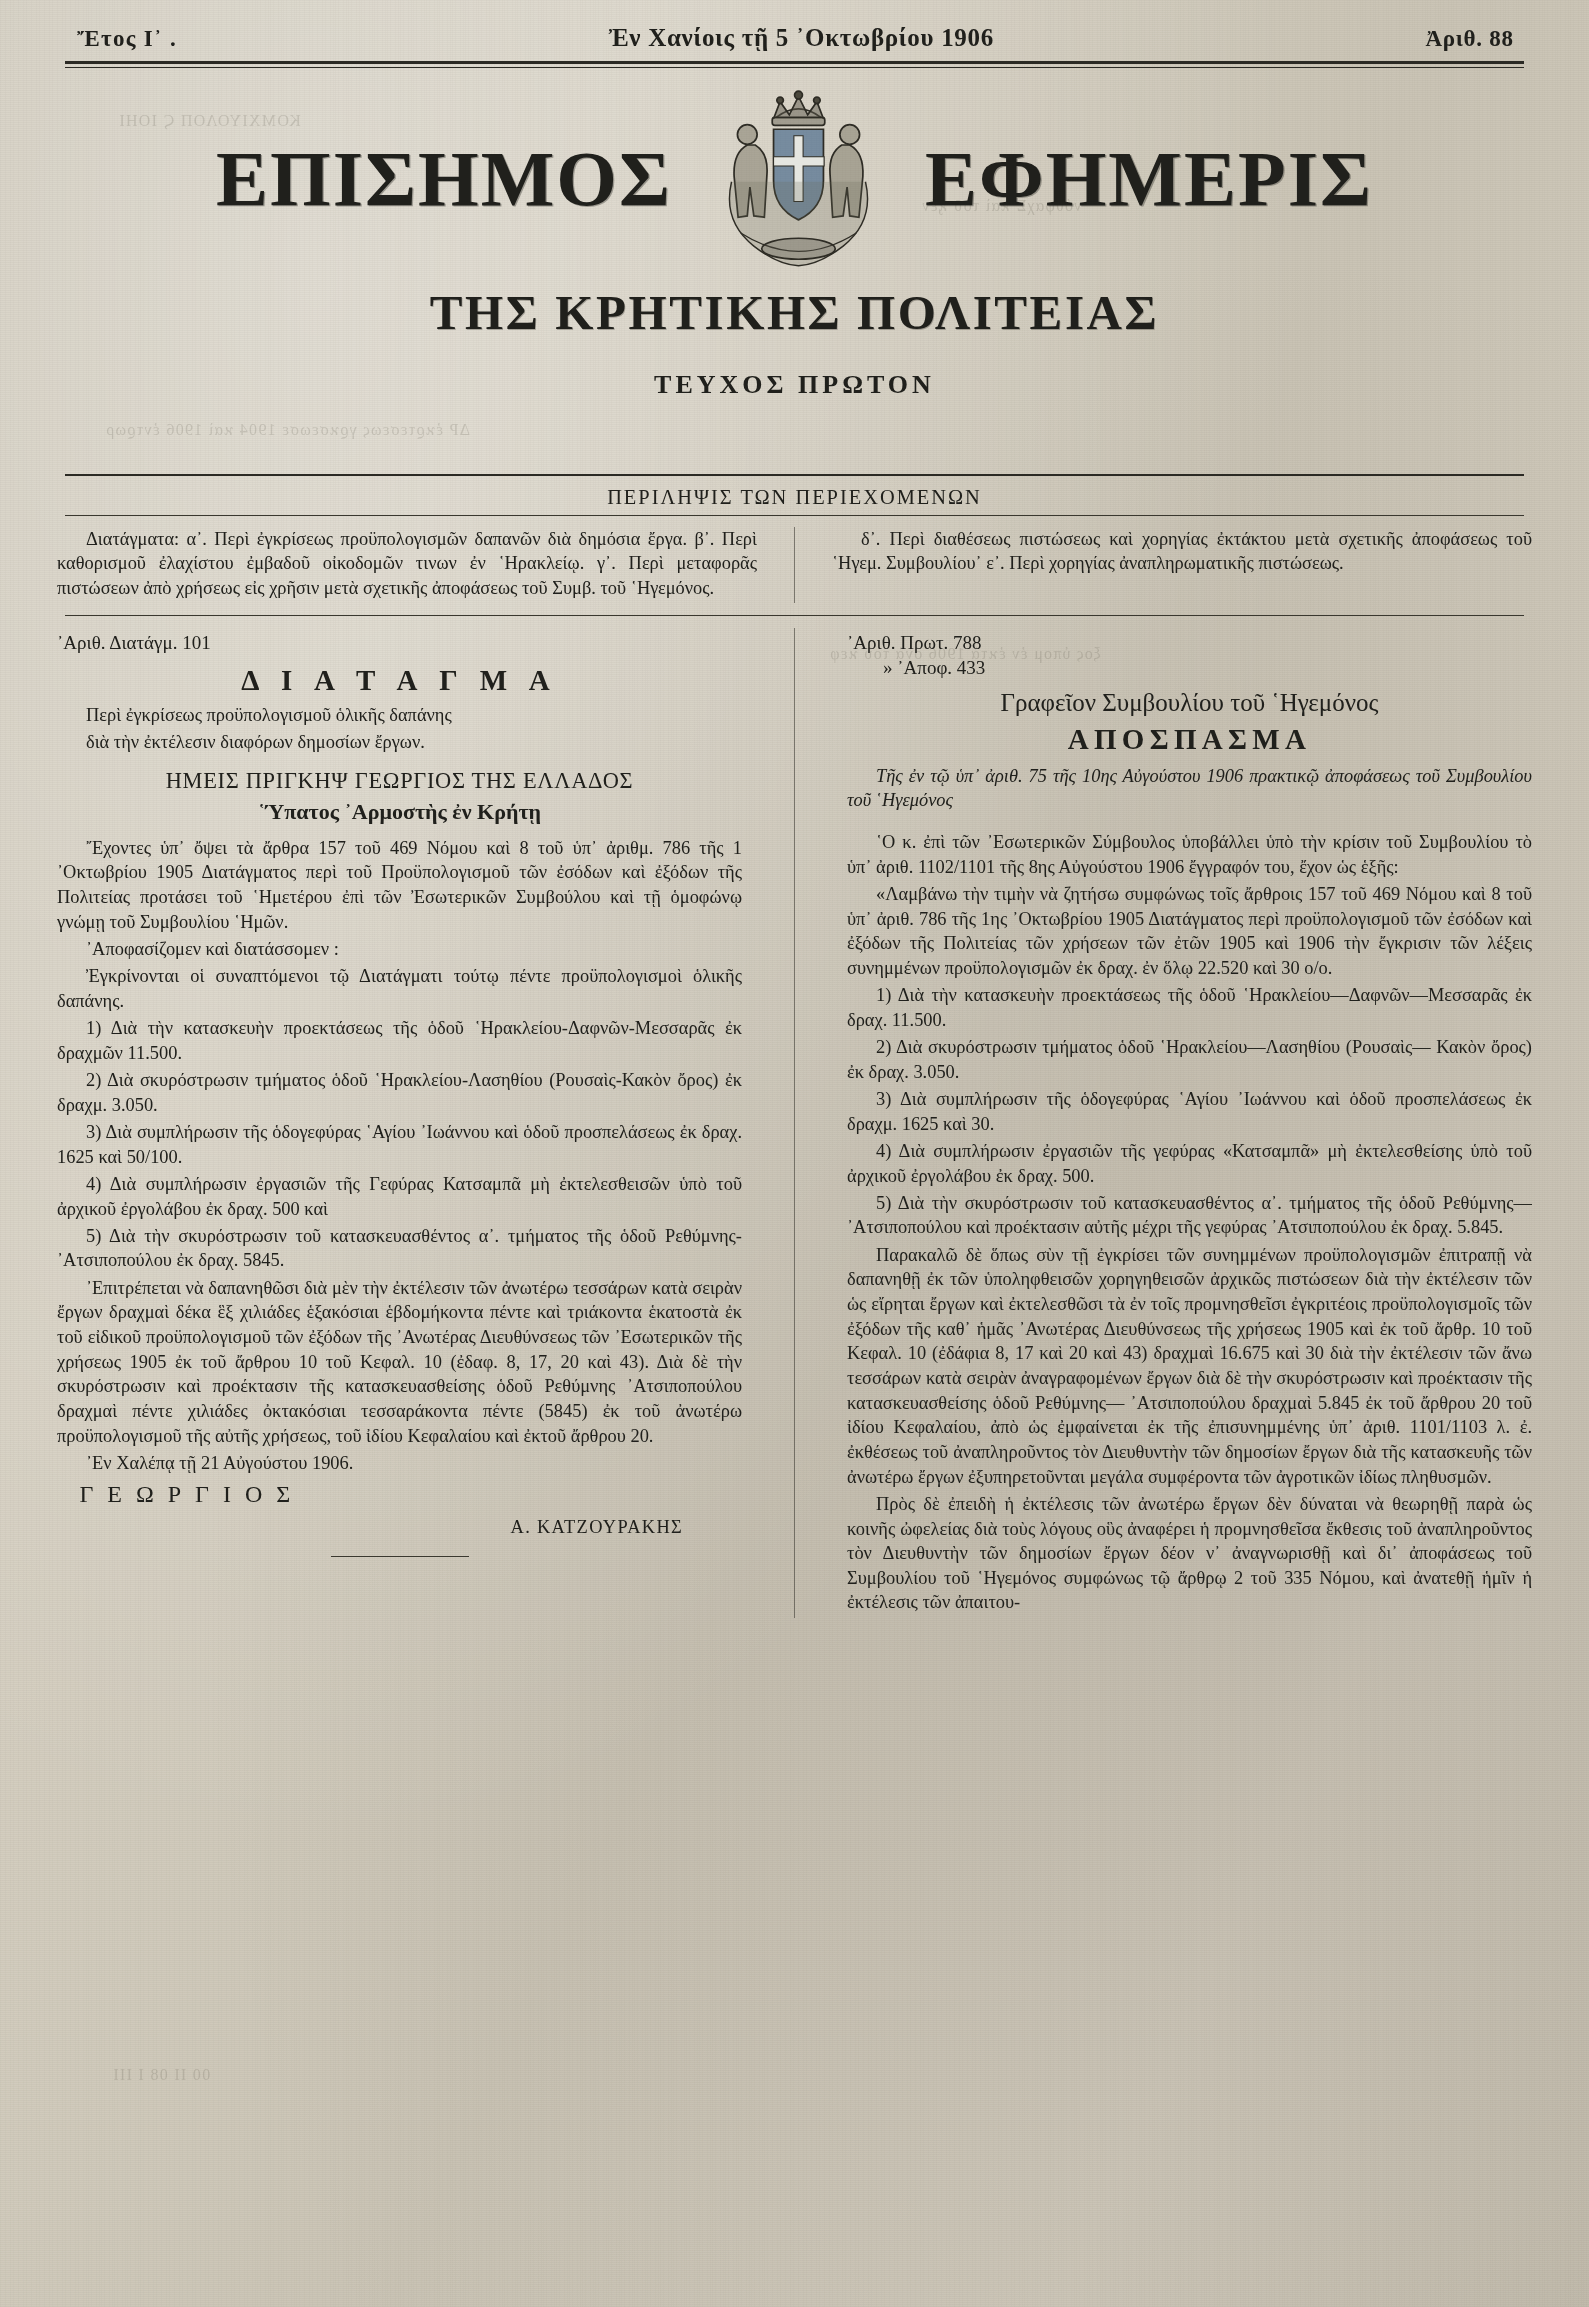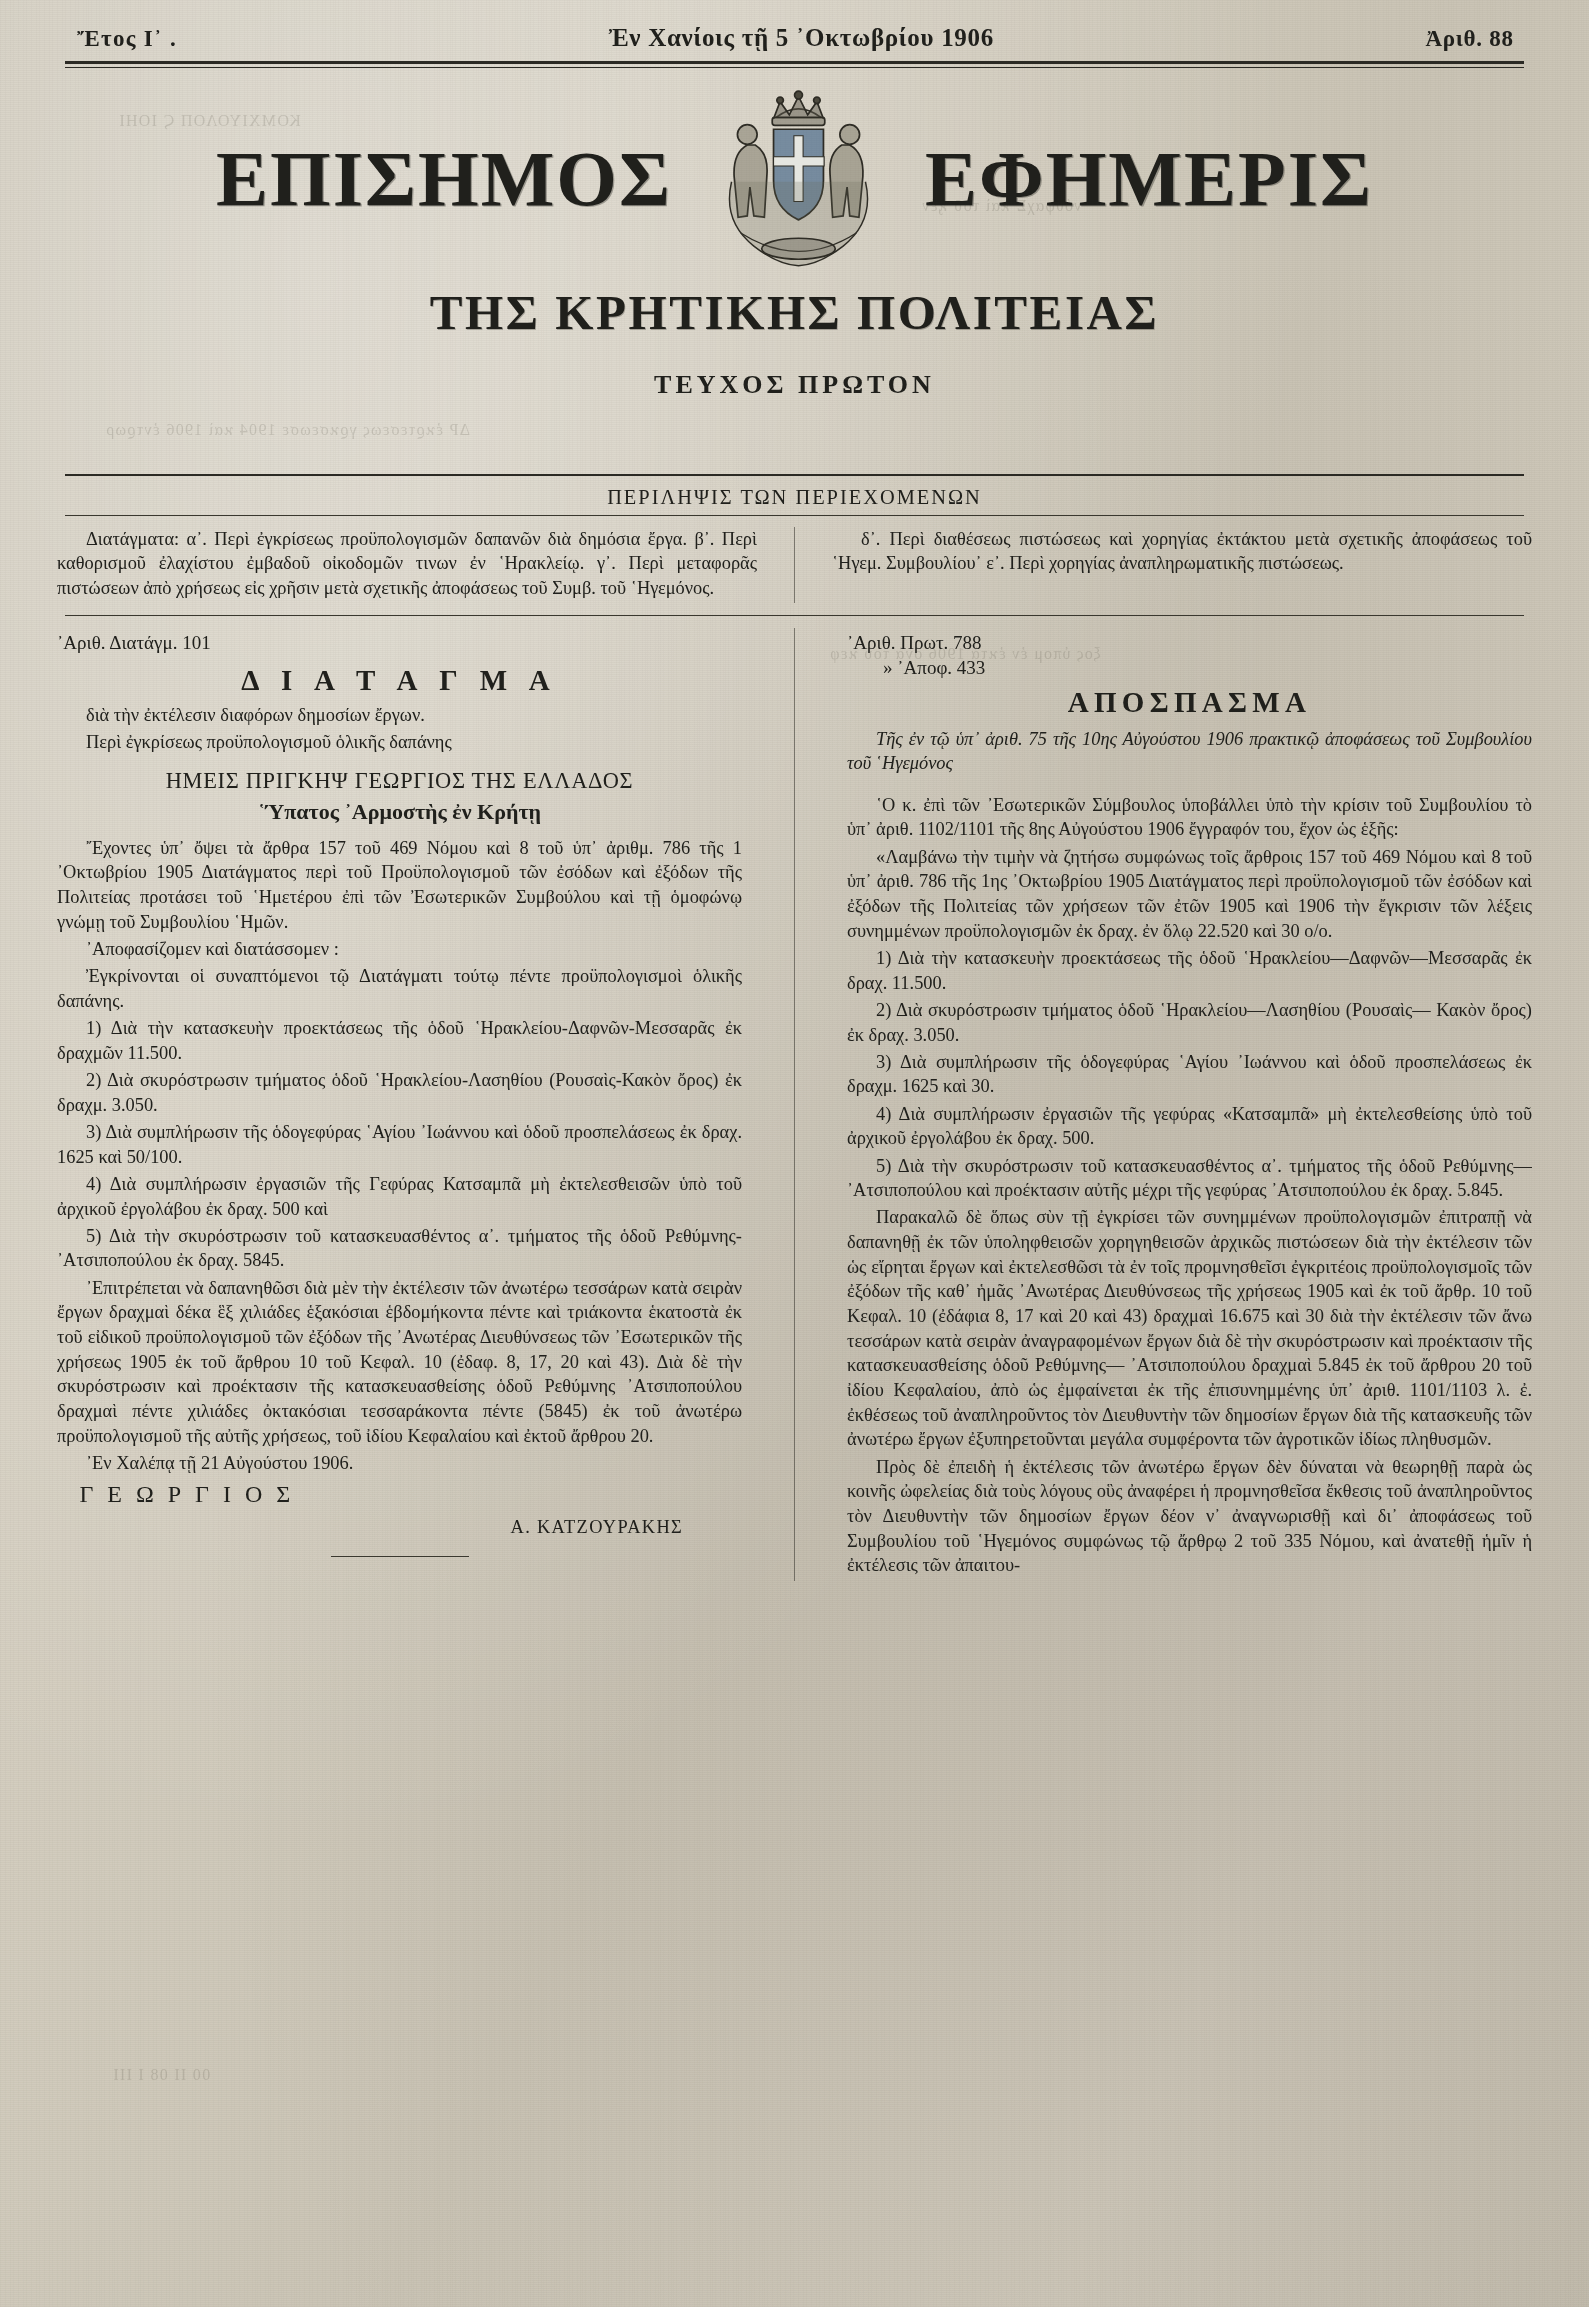--- a/index.html
+++ b/index.html
@@ -320,22 +320,22 @@
         </div>
       </div>
       <div class="rule-sum"></div>
     </div>
 
     <div class="body-cols">
 
       <div class="col">
         <div class="arith">᾽Αριθ. Διατάγμ. 101</div>
         <div class="big-title">Δ Ι Α Τ Α Γ Μ Α</div>
+        <p class="sub-italic">Περὶ ἐγκρίσεως προϋπολογισμοῦ ὁλικῆς δαπάνης</p>
         <p class="sub-italic">διὰ τὴν ἐκτέλεσιν διαφόρων δημοσίων ἔργων.</p>
-        <p class="sub-italic">Περὶ ἐγκρίσεως προϋπολογισμοῦ ὁλικῆς δαπάνης</p>
         <div class="head-2">ΗΜΕΙΣ ΠΡΙΓΚΗΨ ΓΕΩΡΓΙΟΣ ΤΗΣ ΕΛΛΑΔΟΣ</div>
         <div class="head-3">῾Ύπατος ᾽Αρμοστὴς ἐν Κρήτῃ</div>
         <p>῎Εχοντες ὑπ᾽ ὄψει τὰ ἄρθρα 157 τοῦ 469 Νόμου καὶ 8 τοῦ ὑπ᾽ ἀριθμ. 786 τῆς 1 ᾽Οκτωβρίου 1905 Διατάγματος περὶ τοῦ Προϋπολογισμοῦ τῶν ἐσόδων καὶ ἐξόδων τῆς Πολιτείας προτάσει τοῦ ῾Ημετέρου ἐπὶ τῶν Ἐσωτερικῶν Συμβούλου καὶ τῇ ὁμοφώνῳ γνώμῃ τοῦ Συμβουλίου ῾Ημῶν.</p>
         <p class="decide">᾽Αποφασίζομεν καὶ διατάσσομεν :</p>
         <p>Ἐγκρίνονται οἱ συναπτόμενοι τῷ Διατάγματι τούτῳ πέντε προϋπολογισμοὶ ὁλικῆς δαπάνης.</p>
         <p>1) Διὰ τὴν κατασκευὴν προεκτάσεως τῆς ὁδοῦ ῾Ηρακλείου-Δαφνῶν-Μεσσαρᾶς ἐκ δραχμῶν 11.500.</p>
         <p>2) Διὰ σκυρόστρωσιν τμήματος ὁδοῦ ῾Ηρακλείου-Λασηθίου (Ρουσαὶς-Κακὸν ὄρος) ἐκ δραχμ. 3.050.</p>
         <p>3) Διὰ συμπλήρωσιν τῆς ὁδογεφύρας ῾Αγίου ᾽Ιωάννου καὶ ὁδοῦ προσπελάσεως ἐκ δραχ. 1625 καὶ 50/100.</p>
         <p>4) Διὰ συμπλήρωσιν ἐργασιῶν τῆς Γεφύρας Κατσαμπᾶ μὴ ἐκτελεσθεισῶν ὑπὸ τοῦ ἀρχικοῦ ἐργολάβου ἐκ δραχ. 500 καὶ</p>
         <p>5) Διὰ τὴν σκυρόστρωσιν τοῦ κατασκευασθέντος α᾽. τμήματος τῆς ὁδοῦ Ρεθύμνης-᾽Ατσιποπούλου ἐκ δραχ. 5845.</p>
@@ -344,20 +344,21 @@
         <div class="sign-name">Γ Ε Ω Ρ Γ Ι Ο Σ</div>
         <div class="sign-name2">Α. ΚΑΤΖΟΥΡΑΚΗΣ</div>
         <div class="short-rule"></div>
       </div>
 
       <div class="vsep"></div>
 
       <div class="col">
         <div class="arith">᾽Αριθ. Πρωτ.  788</div>
         <div class="arith2">»    ᾽Αποφ.  433</div>
+        <div class="head-office">Γραφεῖον Συμβουλίου τοῦ ῾Ηγεμόνος</div>
         <div class="apospasma">ΑΠΟΣΠΑΣΜΑ</div>
         <p class="sub-italic ital">Τῆς ἐν τῷ ὑπ᾽ ἀριθ. 75 τῆς 10ης Αὐγούστου 1906 πρακτικῷ ἀποφάσεως τοῦ Συμβουλίου τοῦ ῾Ηγεμόνος</p>
         <p style="margin-top:17px">῾Ο κ. ἐπὶ τῶν ᾽Εσωτερικῶν Σύμβουλος ὑποβάλλει ὑπὸ τὴν κρίσιν τοῦ Συμβουλίου τὸ ὑπ᾽ ἀριθ. 1102/1101 τῆς 8ης Αὐγούστου 1906 ἔγγραφόν του, ἔχον ὡς ἑξῆς:</p>
         <p>«Λαμβάνω τὴν τιμὴν νὰ ζητήσω συμφώνως τοῖς ἄρθροις 157 τοῦ 469 Νόμου καὶ 8 τοῦ ὑπ᾽ ἀριθ. 786 τῆς 1ης ᾽Οκτωβρίου 1905 Διατάγματος περὶ προϋπολογισμοῦ τῶν ἐσόδων καὶ ἐξόδων τῆς Πολιτείας τῶν χρήσεων τῶν ἐτῶν 1905 καὶ 1906 τὴν ἔγκρισιν τῶν λέξεις συνημμένων προϋπολογισμῶν ἐκ δραχ. ἐν ὅλῳ 22.520 καὶ 30 ο/ο.</p>
         <p>1) Διὰ τὴν κατασκευὴν προεκτάσεως τῆς ὁδοῦ ῾Ηρακλείου—Δαφνῶν—Μεσσαρᾶς ἐκ δραχ. 11.500.</p>
         <p>2) Διὰ σκυρόστρωσιν τμήματος ὁδοῦ ῾Ηρακλείου—Λασηθίου (Ρουσαὶς— Κακὸν ὄρος) ἐκ δραχ. 3.050.</p>
         <p>3) Διὰ συμπλήρωσιν τῆς ὁδογεφύρας ῾Αγίου ᾽Ιωάννου καὶ ὁδοῦ προσπελάσεως ἐκ δραχμ. 1625 καὶ 30.</p>
         <p>4) Διὰ συμπλήρωσιν ἐργασιῶν τῆς γεφύρας «Κατσαμπᾶ» μὴ ἐκτελεσθείσης ὑπὸ τοῦ ἀρχικοῦ ἐργολάβου ἐκ δραχ. 500.</p>
         <p>5) Διὰ τὴν σκυρόστρωσιν τοῦ κατασκευασθέντος α᾽. τμήματος τῆς ὁδοῦ Ρεθύμνης—᾽Ατσιποπούλου καὶ προέκτασιν αὐτῆς μέχρι τῆς γεφύρας ᾽Ατσιποπούλου ἐκ δραχ. 5.845.</p>
         <p>Παρακαλῶ δὲ ὅπως σὺν τῇ ἐγκρίσει τῶν συνημμένων προϋπολογισμῶν ἐπιτραπῇ νὰ δαπανηθῇ ἐκ τῶν ὑποληφθεισῶν χορηγηθεισῶν ἀρχικῶς πιστώσεων διὰ τὴν ἐκτέλεσιν τῶν ὡς εἴρηται ἔργων καὶ ἐκτελεσθῶσι τὰ ἐν τοῖς προμνησθεῖσι ἐγκριτέοις προϋπολογισμοῖς τῶν ἐξόδων τῆς καθ᾽ ἡμᾶς ᾽Ανωτέρας Διευθύνσεως τῆς χρήσεως 1905 καὶ ἐκ τοῦ ἄρθρ. 10 τοῦ Κεφαλ. 10 (ἐδάφια 8, 17 καὶ 20 καὶ 43) δραχμαὶ 16.675 καὶ 30 διὰ τὴν ἐκτέλεσιν τῶν ἄνω τεσσάρων κατὰ σειρὰν ἀναγραφομένων ἔργων διὰ δὲ τὴν σκυρόστρωσιν καὶ προέκτασιν τῆς κατασκευασθείσης ὁδοῦ Ρεθύμνης— ᾽Ατσιποπούλου δραχμαὶ 5.845 ἐκ τοῦ ἄρθρου 20 τοῦ ἰδίου Κεφαλαίου, ἀπὸ ὡς ἐμφαίνεται ἐκ τῆς ἐπισυνημμένης ὑπ᾽ ἀριθ. 1101/1103 λ. ἐ. ἐκθέσεως τοῦ ἀναπληροῦντος τὸν Διευθυντὴν τῶν δημοσίων ἔργων διὰ τῆς κατασκευῆς τῶν ἀνωτέρω ἔργων ἐξυπηρετοῦνται μεγάλα συμφέροντα τῶν ἀγροτικῶν ἰδίως πληθυσμῶν.</p>

